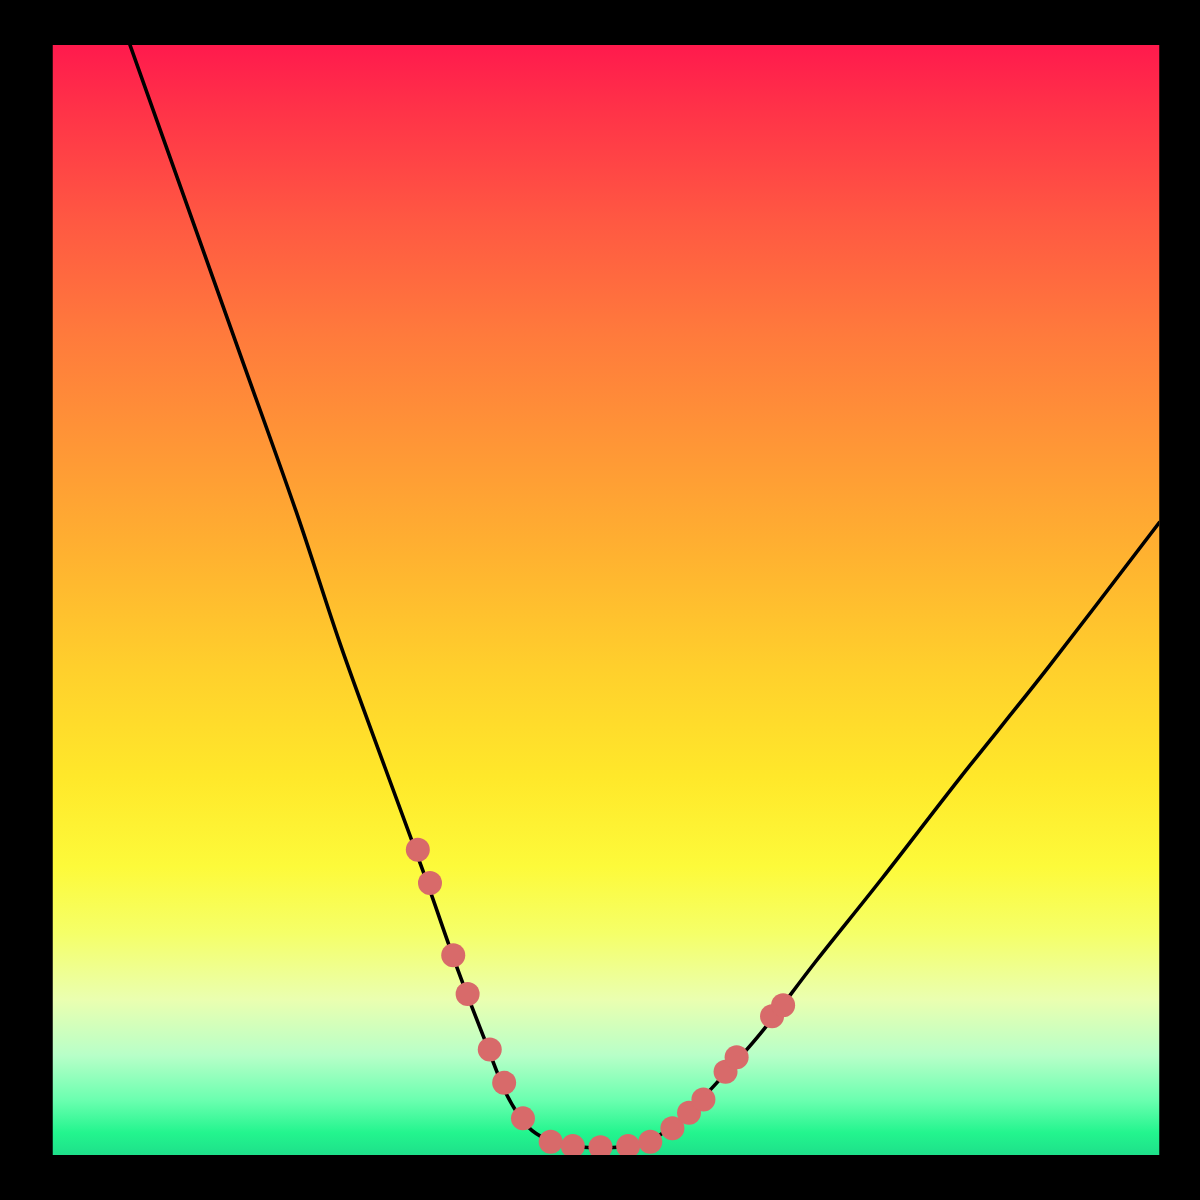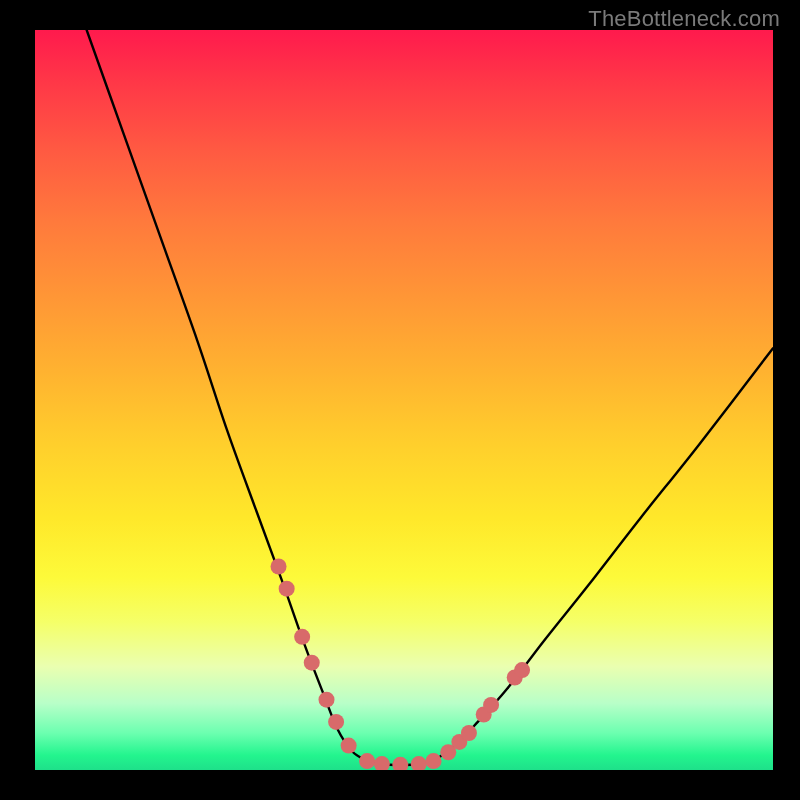--- a/index.html
+++ b/index.html
@@ -95,14 +95,13 @@
           <circle cx="413.28" cy="722.24" r="8" fill="#d86a6a" stroke="#c85a5a" stroke-width="0"></circle>
           <circle cx="424.35" cy="711.88" r="8" fill="#d86a6a" stroke="#c85a5a" stroke-width="0"></circle>
           <circle cx="433.94" cy="703.00" r="8" fill="#d86a6a" stroke="#c85a5a" stroke-width="0"></circle>
           <circle cx="448.70" cy="684.50" r="8" fill="#d86a6a" stroke="#c85a5a" stroke-width="0"></circle>
           <circle cx="456.08" cy="674.88" r="8" fill="#d86a6a" stroke="#c85a5a" stroke-width="0"></circle>
           <circle cx="479.70" cy="647.50" r="8" fill="#d86a6a" stroke="#c85a5a" stroke-width="0"></circle>
           <circle cx="487.08" cy="640.10" r="8" fill="#d86a6a" stroke="#c85a5a" stroke-width="0"></circle>
         </g>
     </svg>
   </div>
-  <div class="watermark">TheBottleneck.com</div>
 </div>
 
 </body></html>

